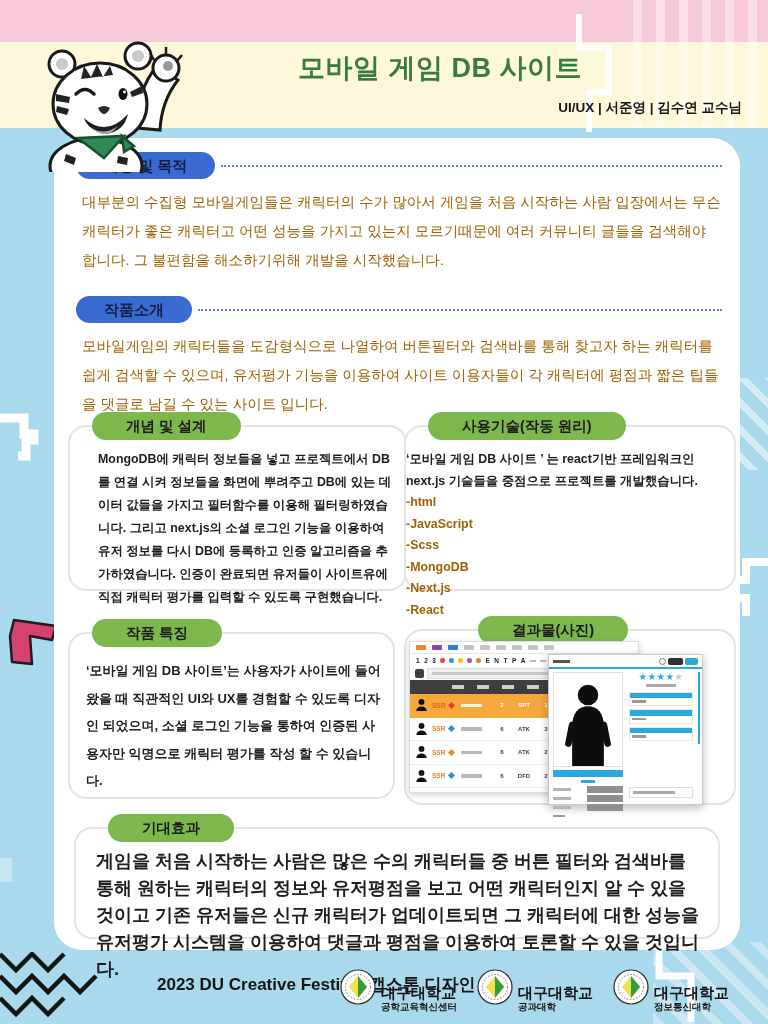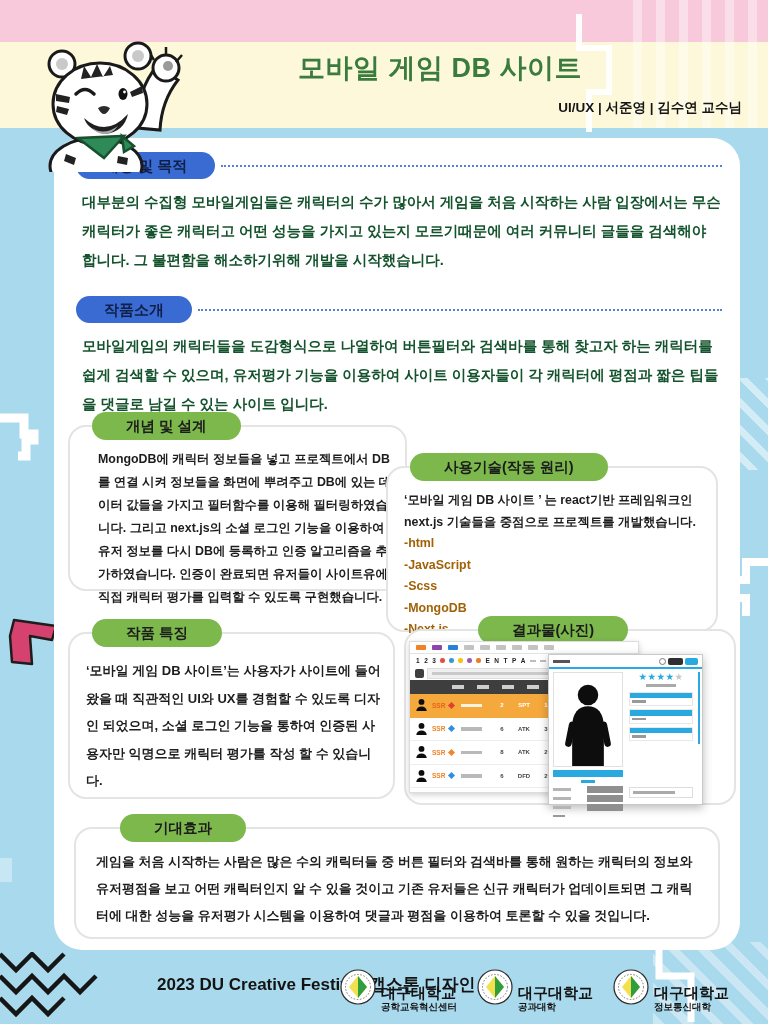--- a/index.html
+++ b/index.html
@@ -26,36 +26,36 @@
   .corner-stripes-br{right:0;bottom:0;width:115px;height:82px;
     background:repeating-linear-gradient(45deg,rgba(255,255,255,.38) 0 8px,transparent 8px 21px);}
   .blue-chip{left:0;top:858px;width:12px;height:24px;background:#c6e7f3;}
 
   
   .main-card{position:absolute;left:54px;top:138px;width:686px;height:812px;background:#fff;border-radius:28px;}
   .badge-row{position:absolute;display:flex;align-items:center;left:22px;right:18px;}
   .badge-blue{display:inline-block;background:#3a6bd3;color:#0f1f45;font-weight:bold;font-size:15px;
     height:27px;line-height:27px;padding:0 28px;border-radius:15px;white-space:nowrap;}
   .dotline{flex:1;border-top:2px dotted #3a6bd3;margin-left:6px;opacity:.85;}
-  .para{position:absolute;left:28px;width:640px;font-size:14.5px;font-weight:bold;color:#14532d;line-height:29px;}
+  .para{position:absolute;left:28px;width:640px;font-size:14.5px;font-weight:normal;color:#a16207;line-height:29px;}
 
   .gbox{position:absolute;background:#fff;border:2px solid #e4e4e4;border-radius:18px;}
   .badge-green{position:absolute;top:-15px;left:22px;background:#7cb84c;color:#1c1c1c;font-weight:bold;
     font-size:14.5px;height:28px;line-height:28px;padding:0 34px;border-radius:16px;white-space:nowrap;}
   .gbox-text{font-size:12.4px;font-weight:bold;color:#1d1d1d;line-height:23px;}
   .box-concept{left:14px;top:287px;width:323px;height:162px;padding-left:12px;}
   .box-concept .gbox-text{padding:21px 12px 0 16px;}
-  .box-tech{left:332px;top:287px;width:328px;height:162px;margin-top:41px;}
-  .box-tech .gbox-text{padding:21px 12px 0 16px;line-height:22px;}
+  .box-tech{left:350px;top:287px;width:328px;height:162px;}
+  .box-tech .gbox-text{padding:21px 12px 0 0;line-height:22px;}
   .tech-item{display:block;font-size:12.4px;font-weight:bold;color:#a16207;line-height:21.5px;}
   .box-features{left:14px;top:494px;width:323px;height:163px;}
   .box-features .gbox-text{padding:23px 10px 0 16px;font-size:13px;line-height:27.5px;}
   .box-results{left:350px;top:491px;width:328px;height:172px;}
   .box-expected{left:20px;top:689px;width:642px;height:108px;}
-  .box-expected .gbox-text{padding:19px 14px 0 20px;font-size:13px;line-height:27px;}
+  .box-expected .gbox-text{padding:19px 14px 0 20px;font-size:18px;line-height:27px;}
 
   
   .shot-table{position:absolute;left:3px;top:10px;width:228px;height:150px;background:#fff;
     border:1px solid #ddd;box-shadow:0 2px 6px rgba(0,0,0,.18);overflow:hidden;z-index:2;}
   .st-tabs{height:11px;border-bottom:1px solid #e3e3e3;display:flex;align-items:center;gap:6px;padding:0 6px;}
   .tab-chip{width:10px;height:4.5px;border-radius:1px;background:#c3c3c3;}
   .tc-o{background:#f08327;} .tc-p{background:#8e44ad;} .tc-b{background:#2980d9;}
   .st-filters{height:13px;display:flex;align-items:center;gap:4.5px;padding:0 6px;
     font-size:6.5px;font-weight:bold;color:#222;}
   .dot{width:4.5px;height:4.5px;border-radius:50%;display:inline-block;}
@@ -401,21 +401,21 @@
           </div>
         <div class="sd-input">
             <i></i>
           </div>
       </div>
       <div class="sd-scroll"></div>
     </div>
   </div>
 
   <div class="gbox box-expected">
-    <span class="badge-green" style="left:44px;">기대효과</span>
+    <span class="badge-green" style="left:32px;">기대효과</span>
     <div class="gbox-text">게임을 처음 시작하는 사람은 많은 수의 캐릭터들 중 버튼 필터와 검색바를 통해 원하는 캐릭터의 정보와 유저평점을 보고 어떤 캐릭터인지 알 수 있을 것이고 기존 유저들은 신규 캐릭터가 업데이트되면 그 캐릭터에 대한 성능을 유저평가 시스템을 이용하여 댓글과 평점을 이용하여 토론할 수 있을 것입니다.</div>
   </div>
 </div>
 
 <svg class="deco" style="left:0;top:952px;" width="150" height="66">
   <polyline points="0,2 16,18 32,2 48,18 64,2" stroke="#161616" stroke-width="4.5" fill="none"></polyline>
   <polyline points="0,24 16,40 32,24 48,40 64,24 80,40 96,24" stroke="#161616" stroke-width="4.5" fill="none"></polyline>
   <polyline points="0,46 16,62 32,46 48,62 64,46" stroke="#161616" stroke-width="4.5" fill="none"></polyline>
 </svg>
 <div class="festival">2023 DU Creative Festival 캡스톤 디자인</div>

